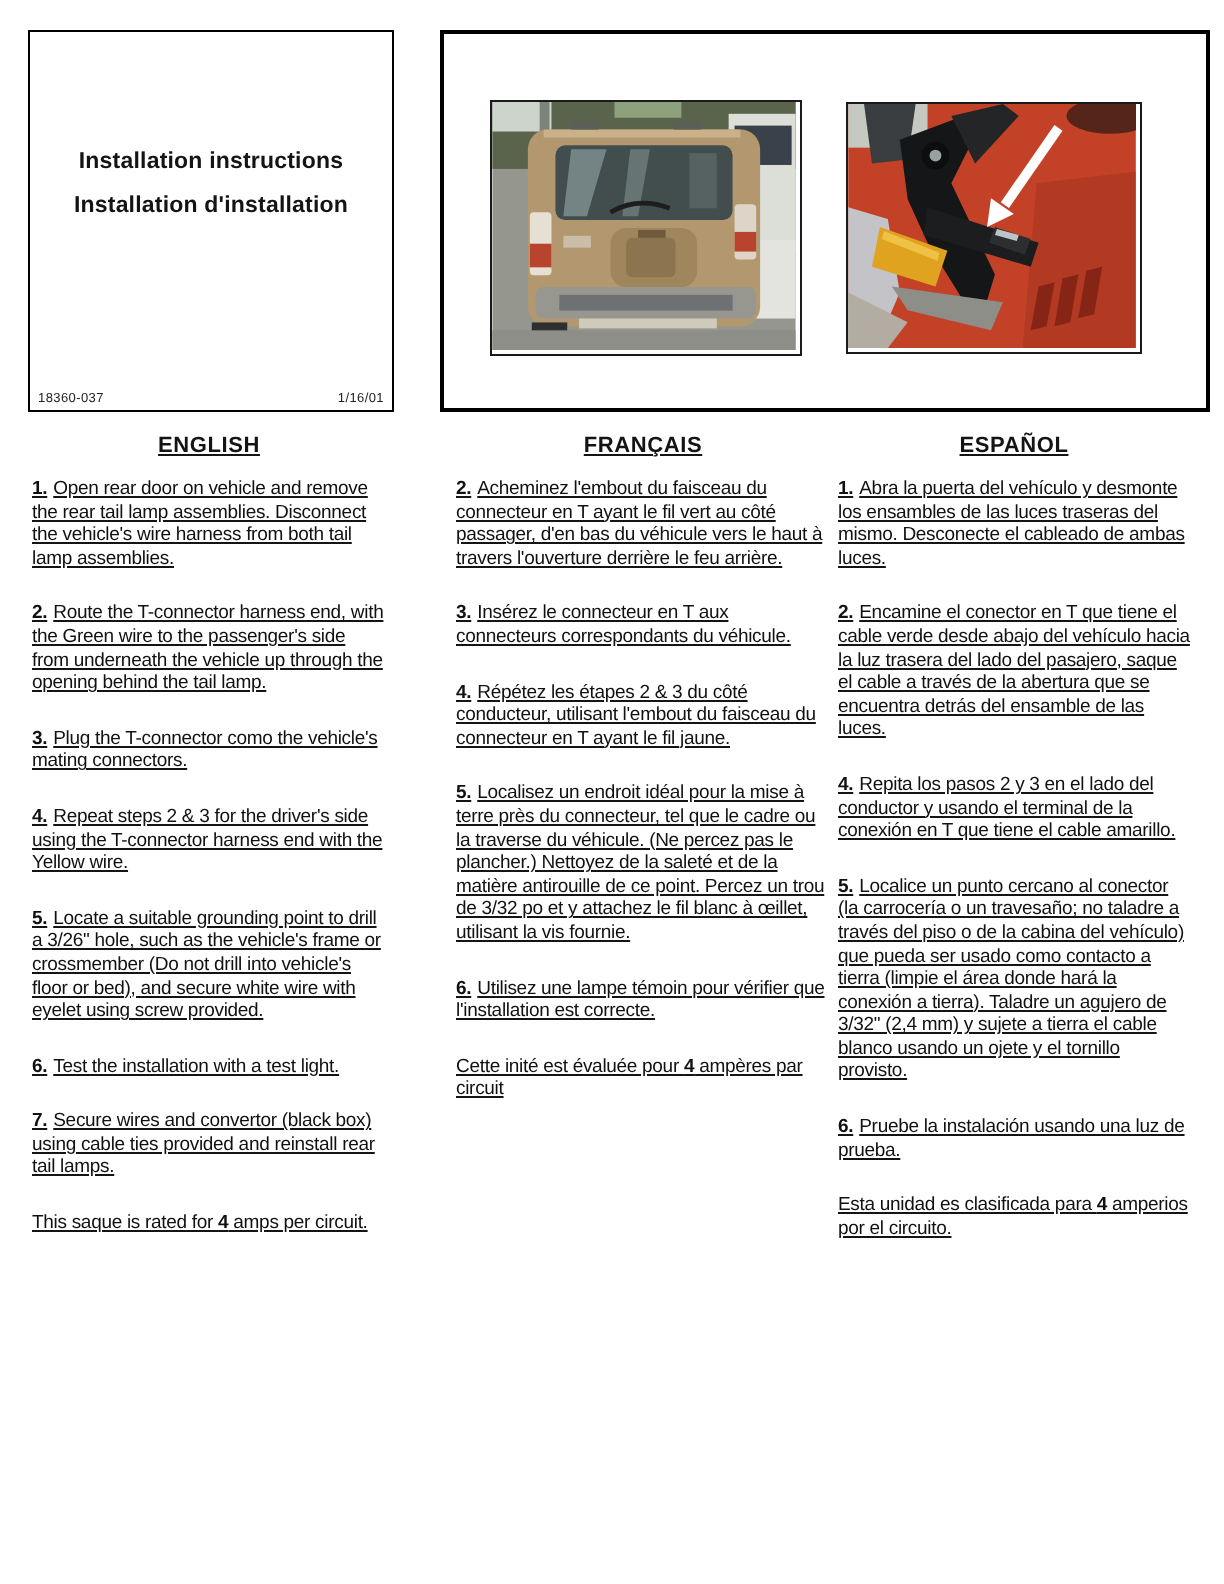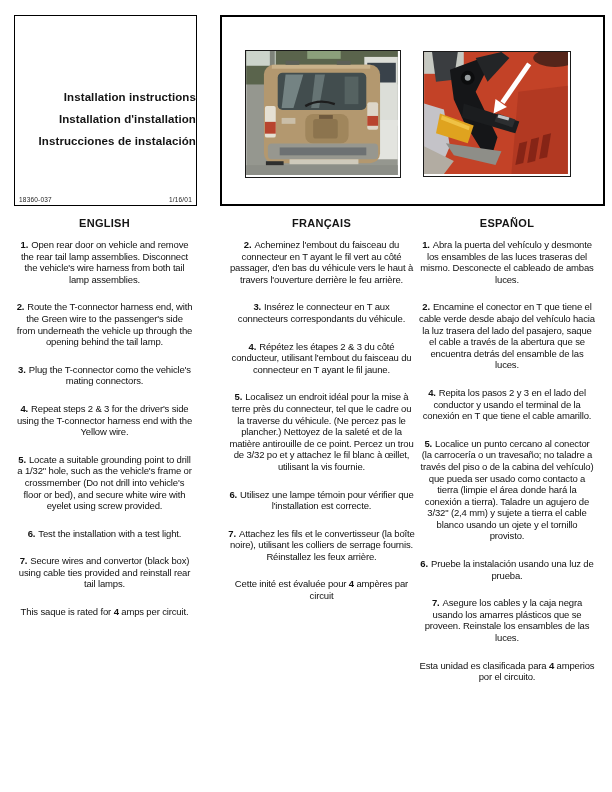--- a/index.html
+++ b/index.html
@@ -5,65 +5,64 @@
   html,body{margin:0;padding:0;background:#ffffff;}
   .page{
     position:relative;width:612px;height:792px;background:#ffffff;
     font-family:"Liberation Sans",sans-serif;color:#141414;overflow:hidden;
   }
   
   .title-box{
     position:absolute;left:14px;top:15px;width:183px;height:191px;
     border:1.5px solid #000;box-sizing:border-box;background:#fff;
   }
-  .titles{position:absolute;left:0;right:0;top:70px;text-align:right;}
+  .titles{position:absolute;left:0;right:0;top:54px;text-align:center;}
   .title-line{
     font-weight:bold;font-size:11.5px;line-height:22px;letter-spacing:0.1px;
     white-space:nowrap;
   }
   .box-meta{
     position:absolute;left:4px;right:4px;bottom:2px;
     display:flex;justify-content:space-between;
     font-size:6.5px;color:#222;letter-spacing:0.2px;
   }
   
   .photo-box{
     position:absolute;left:220px;top:15px;width:385px;height:191px;
     border:2px solid #000;box-sizing:border-box;background:#fff;
   }
   .photo{position:absolute;border:1px solid #1a1a1a;background:#fff;overflow:hidden;}
   .photo-1{left:23px;top:33px;width:154px;height:126px;}
   .photo-2{left:201px;top:34px;width:146px;height:124px;}
   .photo svg{display:block;}
   
-  .col{position:absolute;top:217px;}
+  .col{position:absolute;top:217px;text-decoration:underline;}
   .col-en{left:16px;width:177px;}
   .col-fr{left:216px;width:187px;margin-left:12px;}
   .col-es{left:419px;width:176px;}
   .col-header{
     margin:0 0 10px 0;font-size:11px;font-weight:bold;text-align:center;
     letter-spacing:0.3px;
   }
   .step{
     margin:0 0 16px 0;font-size:9.5px;line-height:11.6px;
-    letter-spacing:-0.15px;color:#111;text-align:center;
+    letter-spacing:-0.15px;color:#111;
   }
   .step .num{font-weight:bold;margin-right:3px;}
   .bold-val{font-weight:bold;}
 </style>
 </head>
 <body>
 
 <div class="page">
 
   <div class="title-box">
     <div class="titles">
       <div class="title-line">Installation instructions</div>
       <div class="title-line">Installation d'installation</div>
-      <div class="title-line">Instrucciones de instalación</div>
     </div>
     <div class="box-meta">
       <span>18360-037</span>
       <span>1/16/01</span>
     </div>
   </div>
 
   <div class="photo-box">
 
     <div class="photo photo-1">
@@ -142,41 +141,39 @@
       </svg>
     </div>
   </div>
 
   <section class="col col-en">
     <h2 class="col-header">ENGLISH</h2>
     <p class="step"><span class="num">1.</span><span>Open rear door on vehicle and remove the rear tail lamp assemblies. Disconnect the vehicle's wire harness from both tail lamp assemblies.</span></p>
     <p class="step"><span class="num">2.</span><span>Route the T-connector harness end, with the Green wire to the passenger's side from underneath the vehicle up through the opening behind the tail lamp.</span></p>
     <p class="step"><span class="num">3.</span><span>Plug the T-connector como the vehicle's mating connectors.</span></p>
     <p class="step"><span class="num">4.</span><span>Repeat steps 2 &amp; 3 for the driver's side using the T-connector harness end with the Yellow wire.</span></p>
-    <p class="step"><span class="num">5.</span><span>Locate a suitable grounding point to drill a 1/32" hole, such as the vehicle's frame or crossmember (Do not drill into vehicle's floor or bed), and secure white wire with eyelet using screw provided.</span></p>
+    <p class="step"><span class="num">5.</span><span>Locate a suitable grounding point to drill a 3/26" hole, such as the vehicle's frame or crossmember (Do not drill into vehicle's floor or bed), and secure white wire with eyelet using screw provided.</span></p>
     <p class="step"><span class="num">6.</span><span>Test the installation with a test light.</span></p>
     <p class="step"><span class="num">7.</span><span>Secure wires and convertor (black box) using cable ties provided and reinstall rear tail lamps.</span></p>
     <p class="step"><span>This saque is rated for </span><span class="bold-val">4</span><span> amps per circuit.</span></p>
   </section>
 
   <section class="col col-fr">
     <h2 class="col-header">FRANÇAIS</h2>
     <p class="step"><span class="num">2.</span><span>Acheminez l'embout du faisceau du connecteur en T ayant le fil vert au côté passager, d'en bas du véhicule vers le haut à travers l'ouverture derrière le feu arrière.</span></p>
     <p class="step"><span class="num">3.</span><span>Insérez le connecteur en T aux connecteurs correspondants du véhicule.</span></p>
     <p class="step"><span class="num">4.</span><span>Répétez les étapes 2 &amp; 3 du côté conducteur, utilisant l'embout du faisceau du connecteur en T ayant le fil jaune.</span></p>
     <p class="step"><span class="num">5.</span><span>Localisez un endroit idéal pour la mise à terre près du connecteur, tel que le cadre ou la traverse du véhicule. (Ne percez pas le plancher.) Nettoyez de la saleté et de la matière antirouille de ce point. Percez un trou de 3/32 po et y attachez le fil blanc à œillet, utilisant la vis fournie.</span></p>
     <p class="step"><span class="num">6.</span><span>Utilisez une lampe témoin pour vérifier que l'installation est correcte.</span></p>
-    <p class="step"><span class="num">7.</span><span>Attachez les fils et le convertisseur (la boîte noire), utilisant les colliers de serrage fournis. Réinstallez les feux arrière.</span></p>
     <p class="step"><span>Cette inité est évaluée pour </span><span class="bold-val">4</span><span> ampères par circuit</span></p>
   </section>
 
   <section class="col col-es">
     <h2 class="col-header">ESPAÑOL</h2>
     <p class="step"><span class="num">1.</span><span>Abra la puerta del vehículo y desmonte los ensambles de las luces traseras del mismo. Desconecte el cableado de ambas luces.</span></p>
     <p class="step"><span class="num">2.</span><span>Encamine el conector en T que tiene el cable verde desde abajo del vehículo hacia la luz trasera del lado del pasajero, saque el cable a través de la abertura que se encuentra detrás del ensamble de las luces.</span></p>
     <p class="step"><span class="num">4.</span><span>Repita los pasos 2 y 3 en el lado del conductor y usando el terminal de la conexión en T que tiene el cable amarillo.</span></p>
     <p class="step"><span class="num">5.</span><span>Localice un punto cercano al conector (la carrocería o un travesaño; no taladre a través del piso o de la cabina del vehículo) que pueda ser usado como contacto a tierra (limpie el área donde hará la conexión a tierra). Taladre un agujero de 3/32" (2,4 mm) y sujete a tierra el cable blanco usando un ojete y el tornillo provisto.</span></p>
     <p class="step"><span class="num">6.</span><span>Pruebe la instalación usando una luz de prueba.</span></p>
-    <p class="step"><span class="num">7.</span><span>Asegure los cables y la caja negra usando los amarres plásticos que se proveen. Reinstale los ensambles de las luces.</span></p>
     <p class="step"><span>Esta unidad es clasificada para </span><span class="bold-val">4</span><span> amperios por el circuito.</span></p>
   </section>
 
 </div>
 
 </body></html>

